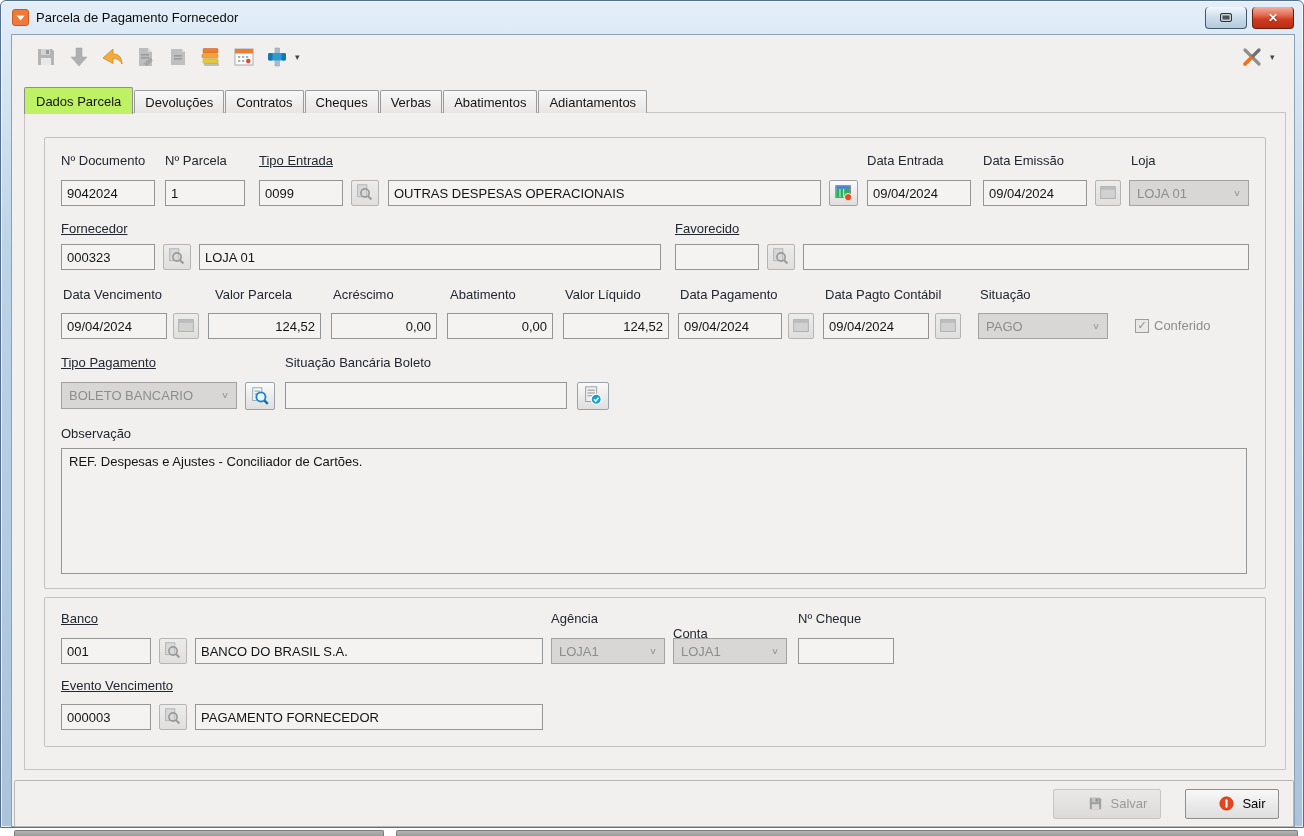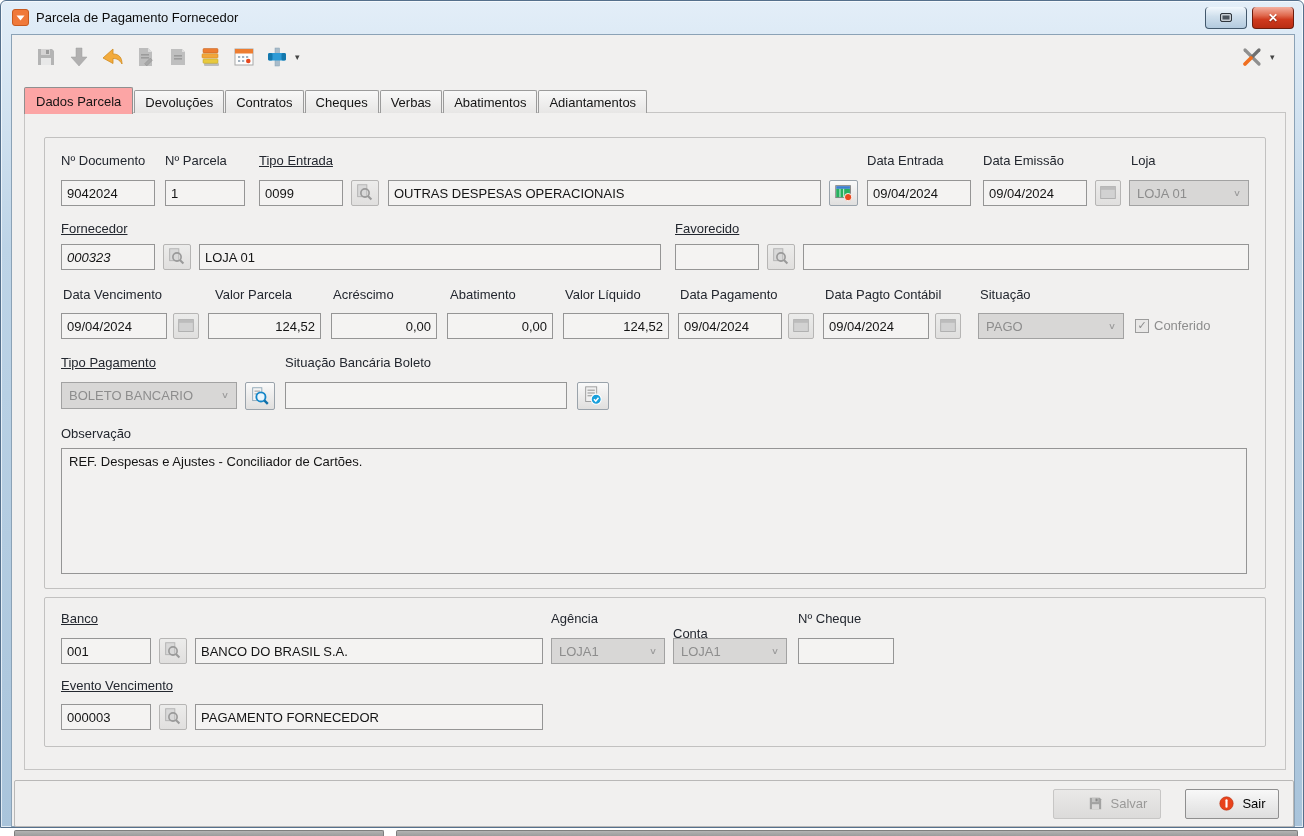--- a/index.html
+++ b/index.html
@@ -33,21 +33,21 @@
   .tool { position:absolute; top:8px; width:27px; height:27px; display:flex; align-items:center; justify-content:center; }
   .tool svg { width:24px; height:24px; }
   .tool.disabled svg { opacity:.85; }
   .tb-caret { position:absolute; top:17px; font-size:9px; color:#444; }
 
   
   .tabs { position:absolute; left:12px; top:51px; height:27px; display:flex; align-items:flex-end; z-index:3; }
   .tab { height:23px; padding:8px 10px; display:flex; align-items:center; font-size:13px; color:#141414;
     background:linear-gradient(#f8f8f8,#e7e6e5); border:1px solid #9b9b9b; border-bottom:none;
     border-radius:2px 2px 0 0; margin-right:1px; }
-  .tab.active { height:27px; background:#fca5a5; margin-bottom:-1px; padding:9px 11px; border-color:#8f8f8f; z-index:4;text-align:right; }
+  .tab.active { height:27px; background:#bef264; margin-bottom:-1px; padding:9px 11px; border-color:#8f8f8f; z-index:4;text-align:right; }
 
   
   .panel { position:absolute; left:12px; top:77px; width:1262px; height:658px;
     background:#f1f0ef; border:1px solid #c6c5c4; }
 
   
   .groupbox { position:absolute; border:1px solid #c2c1c0; border-radius:2px; background:#f1f0ef; }
   .gb1 { left:32px; top:102px; width:1222px; height:452px; }
   .gb2 { left:32px; top:562px; width:1222px; height:150px; }
 
@@ -261,21 +261,21 @@
               <rect x="4" y="5" width="16" height="3.5" fill="#bcbcbc"></rect>
           </svg>
         </div>
         <div class="combo" style="left:1084px; top:42px; width:120px">
           <span class="cv">LOJA 01</span>
           <span class="chev">∨</span>
         </div>
 
         <span class="lbl link" style="left:16px; top:83px">Fornecedor</span>
         <span class="lbl link" style="left:630px; top:83px">Favorecido</span>
-        <input class="fld" style="left: 16px; top: 106px; width: 94px; font-style: italic;" readonly="" value="000323">
+        <input class="fld" style="left: 16px; top: 106px; width: 94px;" readonly="" value="000323">
         <div class="sbtn disabled" style="left:118px; top:106px">
           <svg viewBox="0 0 24 24">
             <rect x="4" y="3" width="10" height="13" fill="#d9d9d9" stroke="#b2b2b2"></rect>
             <circle cx="12" cy="12" r="4.5" fill="none" stroke="#9a9a9a" stroke-width="1.8"></circle>
             <line x1="15.2" y1="15.2" x2="19" y2="19" stroke="#9a9a9a" stroke-width="2.2"></line>
           </svg>
         </div>
         <input class="fld" style="left: 154px; top: 106px; width: 462px;" readonly="" value="LOJA 01">
         <input class="fld" style="left: 630px; top: 106px; width: 84px;" readonly="" value="">
         <div class="sbtn disabled" style="left:722px; top:106px">
@@ -314,21 +314,21 @@
               <rect x="4" y="5" width="16" height="3.5" fill="#bcbcbc"></rect>
           </svg>
         </div>
         <input class="fld" style="left: 778px; top: 175px; width: 106px;" readonly="" value="09/04/2024">
         <div class="sbtn disabled" style="left:890px; top:175px; width:26px">
           <svg viewBox="0 0 24 24">
             <rect x="4" y="5" width="16" height="13" fill="#d2d2d2" stroke="#aeaeae"></rect>
               <rect x="4" y="5" width="16" height="3.5" fill="#bcbcbc"></rect>
           </svg>
         </div>
-        <div class="combo" style="left:933px; top:175px; width:146px">
+        <div class="combo" style="left:933px; top:175px; width:130px">
           <span class="cv">PAGO</span>
           <span class="chev">∨</span>
         </div>
         <div class="checkline" style="left:1090px; top:180px">
           <span class="checkbox">✓</span>
           <span class="checklabel">Conferido</span>
         </div>
 
         <span class="lbl link" style="left:16px; top:217px">Tipo Pagamento</span>
         <span class="lbl" style="left:240px; top:217px">Situação Bancária Boleto</span>

